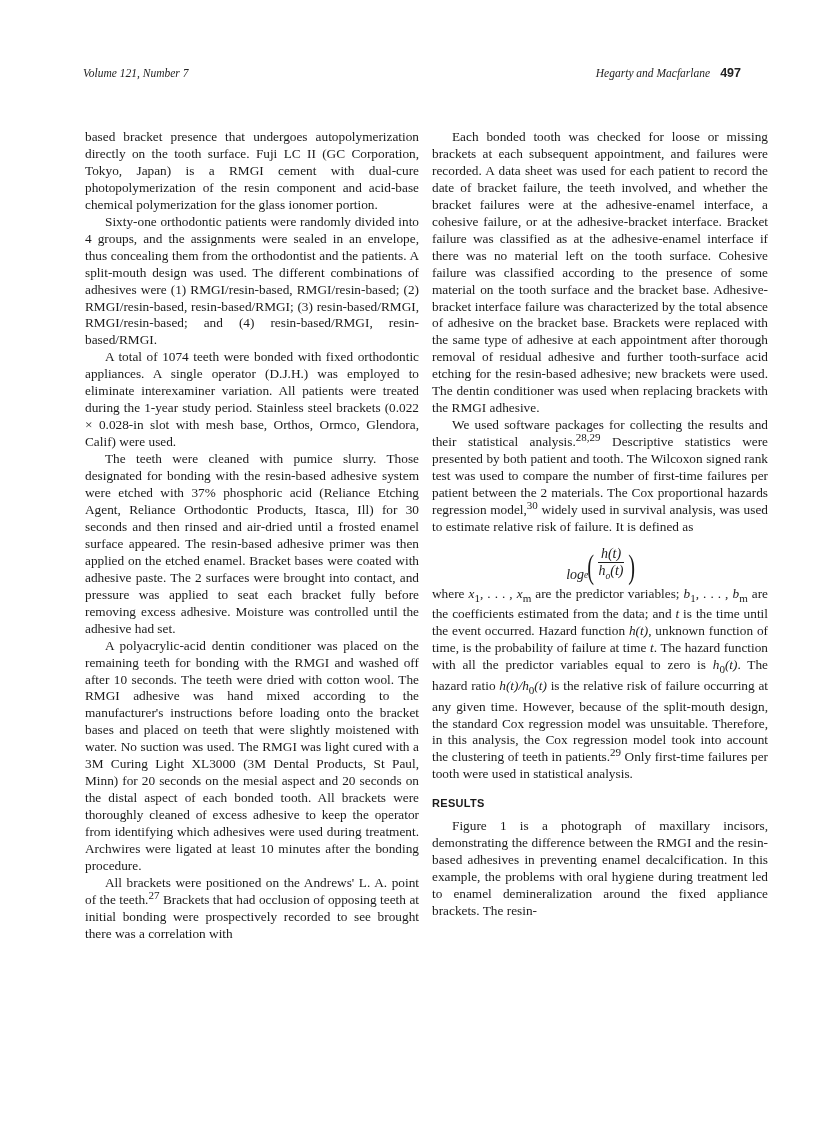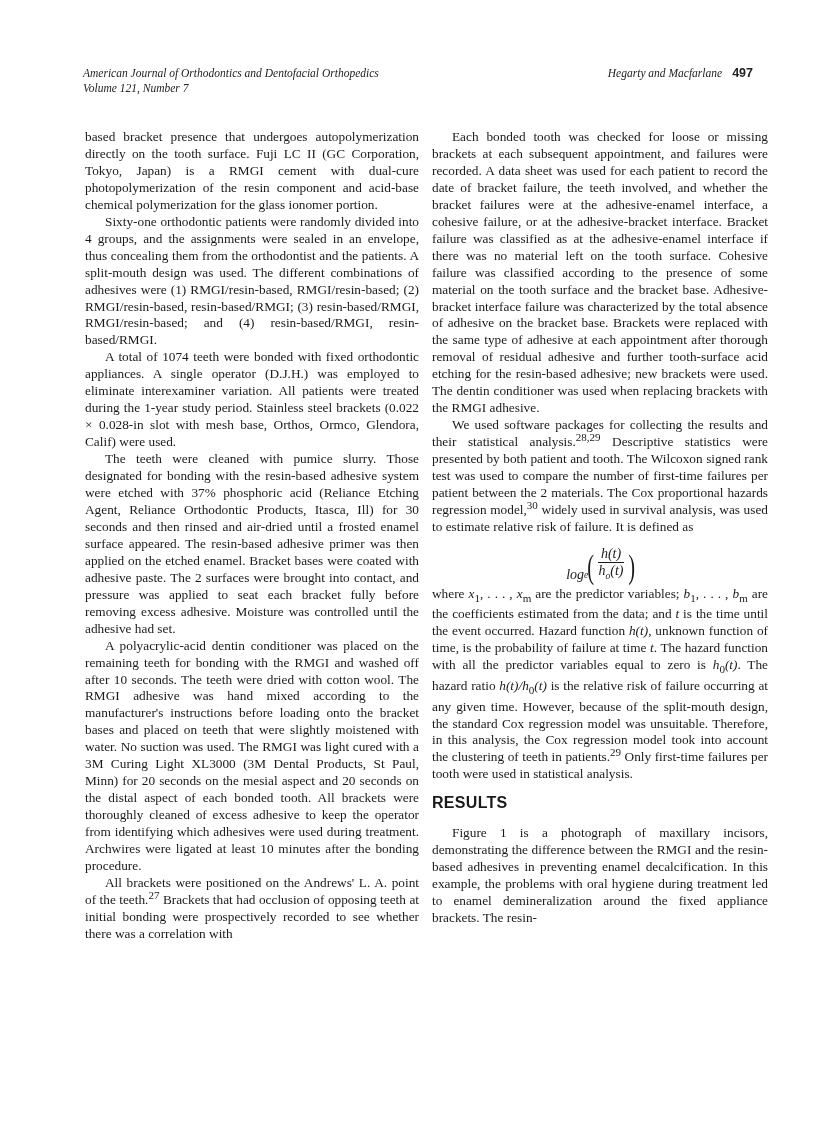--- a/index.html
+++ b/index.html
@@ -1,65 +1,64 @@
 <!DOCTYPE html>
 <html><head>
 <meta charset="utf-8">
 <style>
   html, body { margin: 0; padding: 0; background: #ffffff; }
   body { width: 836px; height: 1122px; position: relative; overflow: hidden; color: #1a1a1a; }
   .page { position: absolute; left: 0; top: 0; width: 836px; height: 1122px; }
   .running-head { position: absolute; top: 66px; left: 83px; width: 670px; font-family: "Liberation Serif", serif; }
   .rh-left { position: absolute; left: 0; top: 0; font-style: italic; font-size: 11.5px; line-height: 15px; color: #222; }
-  .rh-right { position: absolute; right: 0; top: 0; font-size: 11.5px; line-height: 15px; color: #222; white-space: nowrap; text-align: center; }
+  .rh-right { position: absolute; right: 12px; top: 0; font-size: 11.5px; line-height: 15px; color: #222; white-space: nowrap; text-align: center; }
   .rh-right .authors { font-style: italic; }
   .rh-right .pnum { font-family: "Liberation Sans", sans-serif; font-weight: bold; font-size: 12.5px; margin-left: 10px; }
   .column { position: absolute; top: 129px; width: 334px; font-family: "Liberation Serif", serif; font-size: 13.3px; line-height: 16.95px; text-align: justify; color: #1a1a1a; }
   .col-left { left: 85px; }
   .col-right { left: 432px; }
   .col-right { width: 336px; }
   .para { margin: 0; }
   .indent { text-indent: 20px; font-family: Liberation Serif, serif; }
   sup { font-size: 11px; line-height: 0; vertical-align: super; }
   .equation { height: 44px; display: flex; align-items: flex-end; justify-content: center; margin: 4px 0 2px 0; font-style: italic; font-size: 14px; }
   .eq-log { font-style: italic; }
   .eq-sub { font-size: 9.5px; vertical-align: -4px; }
   .paren { font-style: normal; font-size: 34px; line-height: 1; transform: scaleX(0.6); display: inline-block; margin: 0 -3px; }
   .frac { display: inline-flex; flex-direction: column; align-items: center; font-style: italic; margin: 0 2px; }
   .frac .num { border-bottom: 1px solid #1a1a1a; padding: 0 3px; line-height: 16px; }
   .frac .den { padding: 0 3px; line-height: 16px; }
   .eq-rhs { font-style: normal; margin-left: 6px; }
   .eq-rhs i { font-style: italic; }
   .eq-rhs sub { font-size: 9px; }
   .eq-ref { font-size: 9px; vertical-align: 8px; font-style: normal; }
-  .section-head { font-family: "Liberation Sans", sans-serif; font-weight: bold; font-size: 16px; letter-spacing: 0.3px; margin: 12px 0 14px 0; line-height: 16px; }
+  .section-head { font-family: "Liberation Sans", sans-serif; font-weight: bold; font-size: 11px; letter-spacing: 0.3px; margin: 12px 0 7px 0; line-height: 16px; }
   i.v { font-style: italic; }
 </style>
 </head>
 <body>
 
 <div class="page">
 
   <div class="running-head">
     <div class="rh-left">
-      <div>American Journal of Orthodontics and Dentofacial Orthopedics</div>
       <div>Volume 121, Number 7</div>
     </div>
     <div class="rh-right">
       <span class="authors">Hegarty and Macfarlane</span><span class="pnum">497</span>
     </div>
   </div>
 
   <div class="column col-left">
     <p class="para">based bracket presence that undergoes autopolymerization directly on the tooth surface. Fuji LC II (GC Corporation, Tokyo, Japan) is a RMGI cement with dual-cure photopolymerization of the resin component and acid-base chemical polymerization for the glass ionomer portion.</p>
     <p class="para indent">Sixty-one orthodontic patients were randomly divided into 4 groups, and the assignments were sealed in an envelope, thus concealing them from the orthodontist and the patients. A split-mouth design was used. The different combinations of adhesives were (1) RMGI/resin-based, RMGI/resin-based; (2) RMGI/resin-based, resin-based/RMGI; (3) resin-based/RMGI, RMGI/resin-based; and (4) resin-based/RMGI, resin-based/RMGI.</p>
     <p class="para indent">A total of 1074 teeth were bonded with fixed orthodontic appliances. A single operator (D.J.H.) was employed to eliminate interexaminer variation. All patients were treated during the 1-year study period. Stainless steel brackets (0.022 × 0.028-in slot with mesh base, Orthos, Ormco, Glendora, Calif) were used.</p>
     <p class="para indent">The teeth were cleaned with pumice slurry. Those designated for bonding with the resin-based adhesive system were etched with 37% phosphoric acid (Reliance Etching Agent, Reliance Orthodontic Products, Itasca, Ill) for 30 seconds and then rinsed and air-dried until a frosted enamel surface appeared. The resin-based adhesive primer was then applied on the etched enamel. Bracket bases were coated with adhesive paste. The 2 surfaces were brought into contact, and pressure was applied to seat each bracket fully before removing excess adhesive. Moisture was controlled until the adhesive had set.</p>
     <p class="para indent">A polyacrylic-acid dentin conditioner was placed on the remaining teeth for bonding with the RMGI and washed off after 10 seconds. The teeth were dried with cotton wool. The RMGI adhesive was hand mixed according to the manufacturer's instructions before loading onto the bracket bases and placed on teeth that were slightly moistened with water. No suction was used. The RMGI was light cured with a 3M Curing Light XL3000 (3M Dental Products, St Paul, Minn) for 20 seconds on the mesial aspect and 20 seconds on the distal aspect of each bonded tooth. All brackets were thoroughly cleaned of excess adhesive to keep the operator from identifying which adhesives were used during treatment. Archwires were ligated at least 10 minutes after the bonding procedure.</p>
-    <p class="para indent"><span>All brackets were positioned on the Andrews' L. A. point of the teeth.</span><sup>27</sup><span> Brackets that had occlusion of opposing teeth at initial bonding were prospectively recorded to see whether there was a correlation with</span></p>
+    <p class="para indent"><span>All brackets were positioned on the Andrews' L. A. point of the teeth.</span><sup>27</sup><span> Brackets that had occlusion of opposing teeth at initial bonding were prospectively recorded to see brought there was a correlation with</span></p>
   </div>
 
   <div class="column col-right">
     <p class="para indent">Each bonded tooth was checked for loose or missing brackets at each subsequent appointment, and failures were recorded. A data sheet was used for each patient to record the date of bracket failure, the teeth involved, and whether the bracket failures were at the adhesive-enamel interface, a cohesive failure, or at the adhesive-bracket interface. Bracket failure was classified as at the adhesive-enamel interface if there was no material left on the tooth surface. Cohesive failure was classified according to the presence of some material on the tooth surface and the bracket base. Adhesive-bracket interface failure was characterized by the total absence of adhesive on the bracket base. Brackets were replaced with the same type of adhesive at each appointment after thorough removal of residual adhesive and further tooth-surface acid etching for the resin-based adhesive; new brackets were used. The dentin conditioner was used when replacing brackets with the RMGI adhesive.</p>
     <p class="para indent"><span>We used software packages for collecting the results and their statistical analysis.</span><sup>28,29</sup><span> Descriptive statistics were presented by both patient and tooth. The Wilcoxon signed rank test was used to compare the number of first-time failures per patient between the 2 materials. The Cox proportional hazards regression model,</span><sup>30</sup><span> widely used in survival analysis, was used to estimate relative risk of failure. It is defined as</span></p>
 
     <div class="equation">
       <span class="eq-log">log</span>
         <span class="eq-sub">e</span>
         <span class="paren">(</span>

